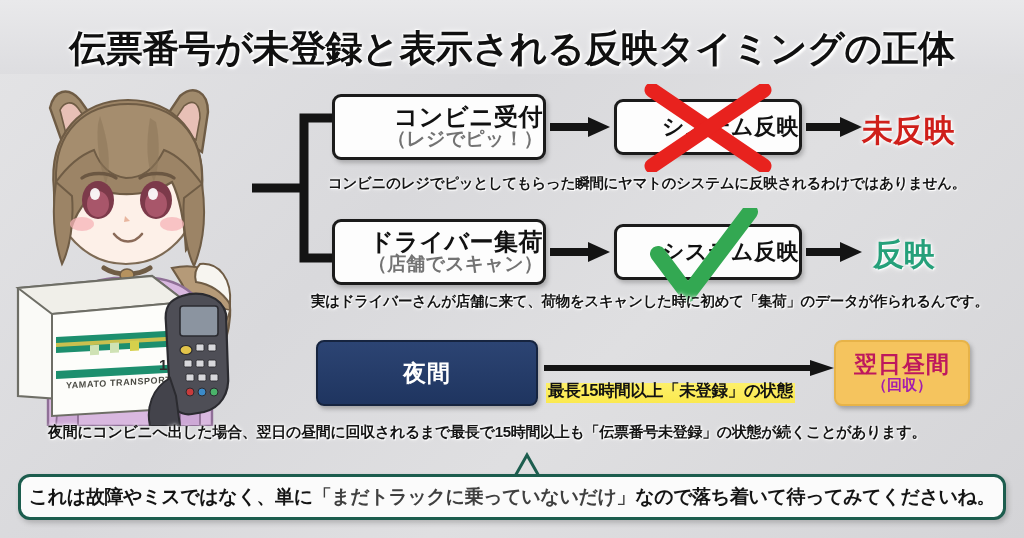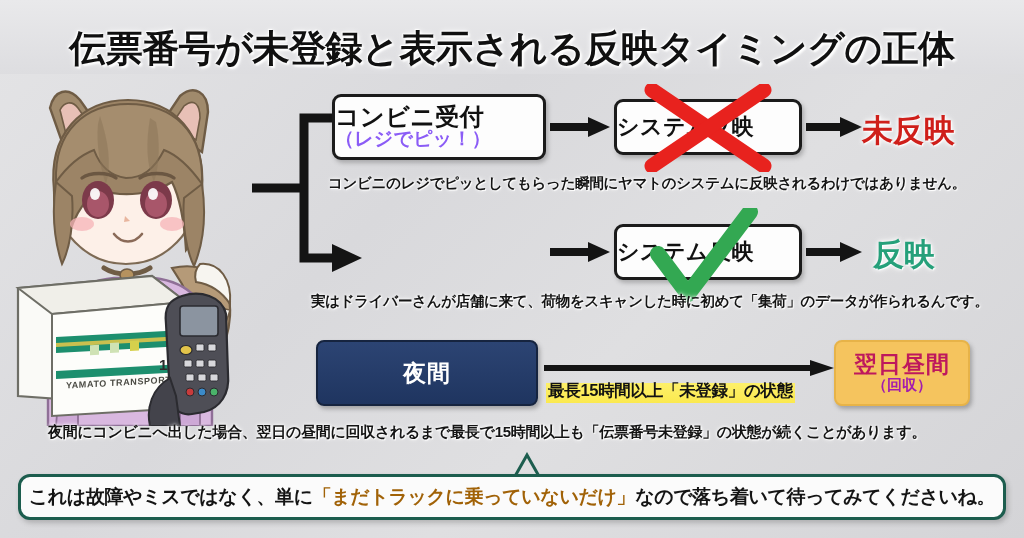--- a/index.html
+++ b/index.html
@@ -36,25 +36,25 @@
   
   .bracket { position: absolute; left: 252px; top: 96px; width: 118px; height: 184px; }
 
   
   .fbox {
     position: absolute;
     background: #fdfdfd;
     border: 3px solid #1b1b1b;
     border-radius: 9px;
     display: flex; flex-direction: column;
-    align-items: flex-start; justify-content: center;
+    align-items: flex-end; justify-content: center;
     box-shadow: 2px 3px 4px rgba(80,80,80,0.35);
   }
   .fbox .l1 { font-size: 24px; font-weight: bold; color: #111; line-height: 1.06; letter-spacing: 0.5px; }
-  .fbox .l2 { font-size: 19px; font-weight: bold; color: #8b5cf6; line-height: 1.1; letter-spacing: 0.2px; }
+  .fbox .l2 { font-size: 19px; font-weight: bold; color: #737373; line-height: 1.1; letter-spacing: 0.2px; }
   .fbox.small .l1 { font-size: 22px; }
 
   #box-conv   { left: 332px; top: 94px;  width: 214px; height: 66px; }
   #box-sys1   { left: 614px; top: 99px;  width: 188px; height: 56px; }
   #box-driver { left: 332px; top: 219px; width: 214px; height: 66px; }
   #box-sys2   { left: 614px; top: 224px; width: 188px; height: 56px; }
 
   .arrow-h { position: absolute; height: 22px; }
 
   .result {
@@ -109,21 +109,21 @@
   #final-tail { position: absolute; left: 452px; top: 452px; width: 150px; height: 28px; }
   #final-box {
     position: absolute; left: 18px; top: 474px; width: 988px; height: 46px;
     background: #fbfbfb; border: 3px solid #1c5d4e; border-radius: 12px;
     display: flex; align-items: center; justify-content: center;
     box-shadow: 2px 3px 5px rgba(80,80,80,0.3);
   }
   #final-text {
     font-size: 19px; font-weight: bold; color: #141414; white-space: nowrap; letter-spacing: -0.4px;
   }
-  #final-text .hl { color: #a16207; margin-top: 36px; }
+  #final-text .hl { color: #404040; margin-top: 36px; }
 </style>
 </head>
 <body>
 
 <div id="stage">
 
   <div class="title-bar">
     <div class="title-text">伝票番号が未登録と表示される反映タイミングの正体</div>
   </div>
 
@@ -252,20 +252,24 @@
     <svg width="58" height="22" viewBox="0 0 58 22">
       <path d="M0 11 L36 11" stroke="#141414" stroke-width="8"></path>
       <polygon points="34,1 56,11 34,21" fill="#141414"></polygon>
     </svg>
   </div>
 
   <div class="result" id="res-mihanei" style="color:#cf1f1a;">未反映</div>
 
   <div class="caption" id="cap1">コンビニのレジでピッとしてもらった瞬間にヤマトのシステムに反映されるわけではありません。</div>
 
+  <div class="fbox" id="box-driver">
+    <div class="l1">ドライバー集荷</div>
+    <div class="l2">（店舗でスキャン）</div>
+  </div>
 
   <div class="arrow-h" style="left:550px; top:241px; width:62px;">
     <svg width="62" height="22" viewBox="0 0 62 22">
       <path d="M0 11 L40 11" stroke="#141414" stroke-width="8"></path>
       <polygon points="38,1 60,11 38,21" fill="#141414"></polygon>
     </svg>
   </div>
 
   <div class="fbox small" id="box-sys2">
     <div class="l1">システム反映</div>

